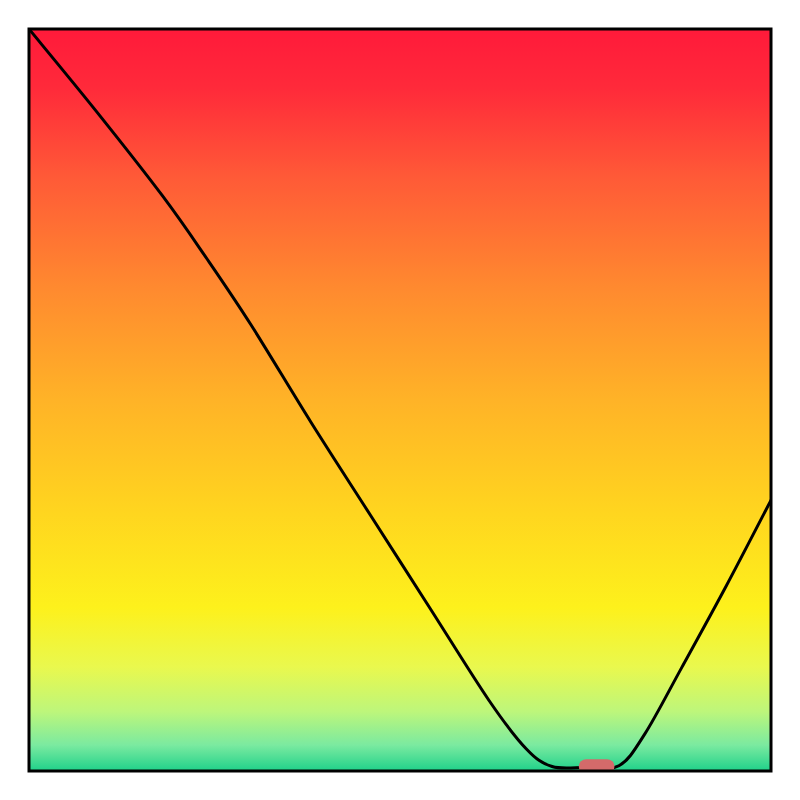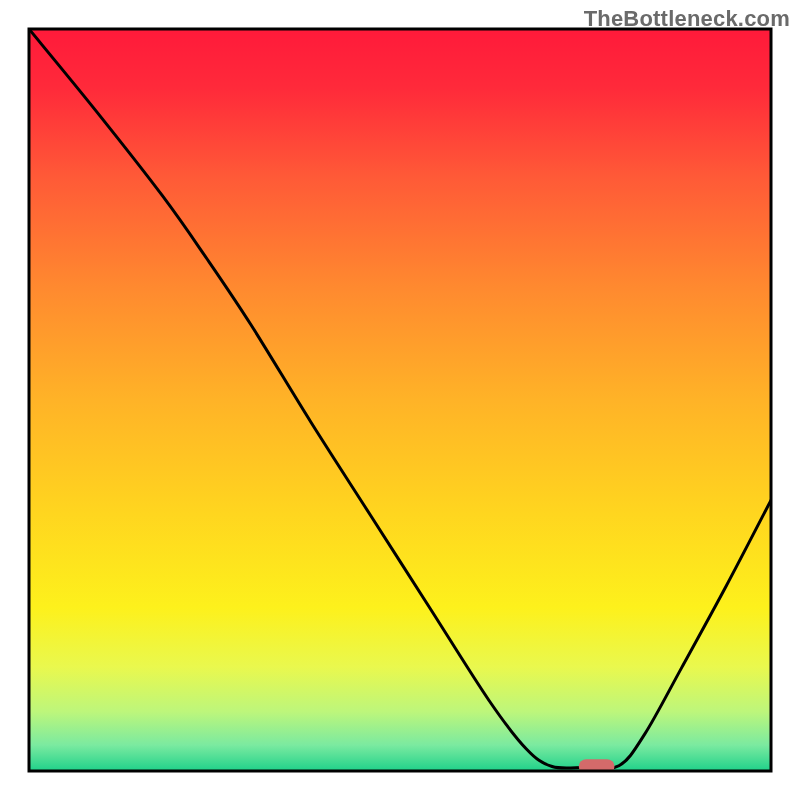--- a/index.html
+++ b/index.html
@@ -26,21 +26,20 @@
     z-index: 10;
   }
   svg {
     display: block;
   }
 </style>
 </head>
 <body>
 
 <div class="stage">
-  <div class="watermark">TheBottleneck.com</div>
 
   <svg id="chart-svg" width="800" height="800" viewBox="0 0 800 800">
     <defs>
       <linearGradient id="bg-grad" x1="0" y1="0" x2="0" y2="1">
           <stop offset="0%" stop-color="#ff1a3a"></stop>
           <stop offset="8%" stop-color="#ff2a3a"></stop>
           <stop offset="20%" stop-color="#ff5a37"></stop>
           <stop offset="35%" stop-color="#ff8a2f"></stop>
           <stop offset="50%" stop-color="#ffb327"></stop>
           <stop offset="65%" stop-color="#ffd51f"></stop>

